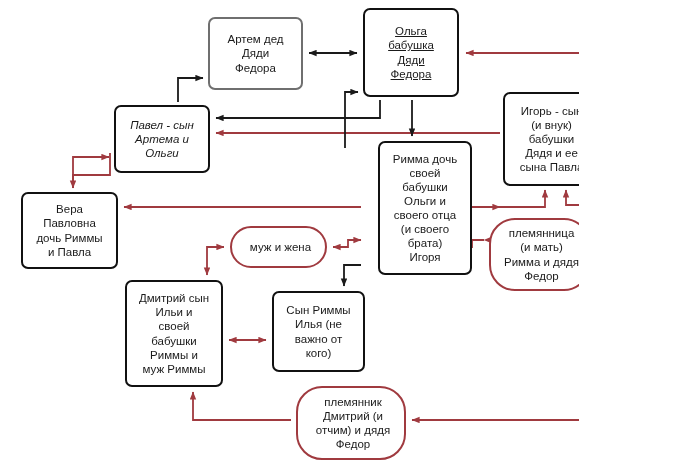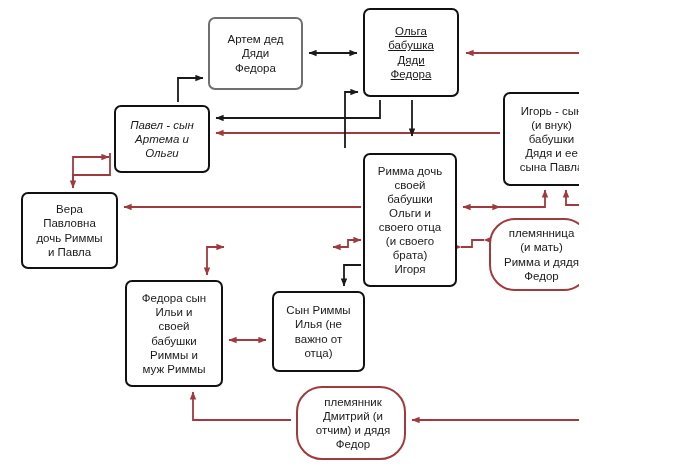--- a/index.html
+++ b/index.html
@@ -149,60 +149,63 @@
 Дядя и ее
 сына Павла</span>
   </div>
 
   <div class="node rect" style="left: 114px; top: 105px; width: 96px; height: 68px; font-style: italic;">
     <span>Павел - сын
 Артема и
 Ольги</span>
   </div>
 
-  <div class="node rect" style="left: 363px; top: 141px; width: 94px; height: 134px; margin-top: 12px;">
+  <div class="node rect" style="left: 378px; top: 141px; width: 94px; height: 134px;">
     <span>Римма дочь
 своей
 бабушки
 Ольги и
 своего отца
 (и своего
 брата)
 Игоря</span>
   </div>
 
   <div class="node rect" style="left: 21px; top: 192px; width: 97px; height: 77px;">
     <span>Вера
 Павловна
 дочь Риммы
 и Павла</span>
   </div>
 
+  <div class="node oval" style="left: 230px; top: 226px; width: 97px; height: 42px;">
+    <span>муж и жена</span>
+  </div>
 
   <div class="node oval" style="left: 489px; top: 218px; width: 101px; height: 73px;">
     <span>племянница
 (и мать)
 Римма и дядя
 Федор</span>
   </div>
 
   <div class="node rect" style="left: 125px; top: 280px; width: 98px; height: 107px;">
-    <span>Федора сын
+    <span>Дмитрий сын
 Ильи и
 своей
 бабушки
 Риммы и
 муж Риммы</span>
   </div>
 
   <div class="node rect" style="left: 272px; top: 291px; width: 93px; height: 81px;">
     <span>Сын Риммы
 Илья (не
 важно от
-отца)</span>
+кого)</span>
   </div>
 
 
   <div class="node oval" style="left: 296px; top: 386px; width: 110px; height: 74px;">
     <span>племянник
 Дмитрий (и
 отчим) и дядя
 Федор</span>
   </div>
 

